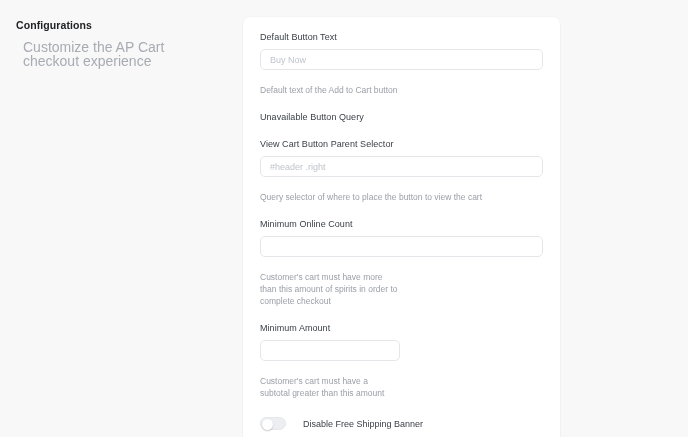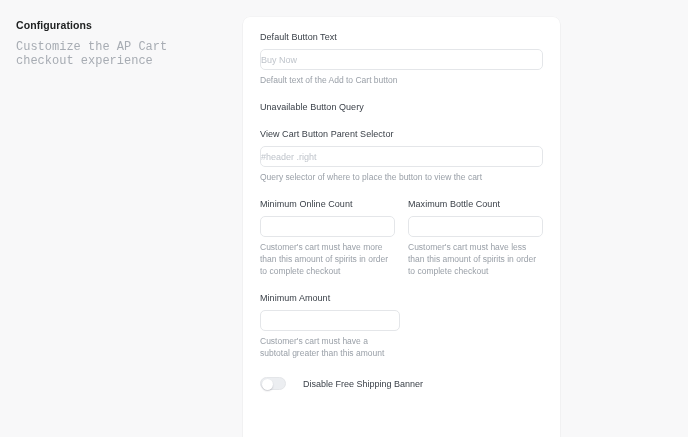--- a/index.html
+++ b/index.html
@@ -33,26 +33,25 @@
   }
   .side-title {
     font-size: 10.5px;
     font-weight: bold;
     color: #202223;
     letter-spacing: 0.1px;
     margin: 0 0 8px 0;
     line-height: 14px;
   }
   .side-subtitle {
-    font-size: 12px;
+    font-size: 14px;
     color: #a7acb3;
     line-height: 14px;
-    margin: 0;
+    margin: 7px;
     max-width: 180px;
-    font-family: Liberation Mono, monospace;
   }
 
   
   .card {
     position: absolute;
     left: 243px;
     top: 17px;
     width: 317px;
     height: 430px;
     background: #ffffff;
@@ -78,36 +77,36 @@
   }
 
   .text-input {
     display: block;
     width: 100%;
     height: 21px;
     box-sizing: border-box;
     border: 1px solid #e4e6e9;
     border-radius: 5px;
     background: #ffffff;
-    padding: 0 0;
+    padding: 0 9px;
     font-family: "Liberation Sans", sans-serif;
     font-size: 9px;
     color: #3b4149;
     outline: none;
   }
   .text-input::placeholder {
     color: #bfc4cb;
     opacity: 1;
   }
 
   .help-text {
     font-size: 8.5px;
     color: #9aa0a8;
     line-height: 12px;
-    margin-top: 4px;
+    margin-top: 14px;
     max-width: 285px;
   }
 
   
   .row-2 {
     display: flex;
     gap: 13px;
     margin-bottom: 15px;
   }
   .row-2 .col {
@@ -182,25 +181,20 @@
       <input class="text-input" type="text" placeholder="#header .right" style="">
       <div class="help-text">Query selector of where to place the button to view the cart</div>
     </div>
 
     <div class="row-2">
       <div class="col">
         <label class="field-label">Minimum Online Count</label>
         <input class="text-input" type="text" value="" style="">
         <div class="help-text">Customer's cart must have more than this amount of spirits in order to complete checkout</div>
       </div>
-      <div class="col">
-        <label class="field-label">Maximum Bottle Count</label>
-        <input class="text-input" type="text" value="" style="">
-        <div class="help-text">Customer's cart must have less than this amount of spirits in order to complete checkout</div>
-      </div>
     </div>
 
     <div class="field narrow-field">
       <label class="field-label">Minimum Amount</label>
       <input class="text-input" type="text" value="" style="">
       <div class="help-text">Customer's cart must have a subtotal greater than this amount</div>
     </div>
 
     <div class="toggle-row">
       <div class="toggle">

